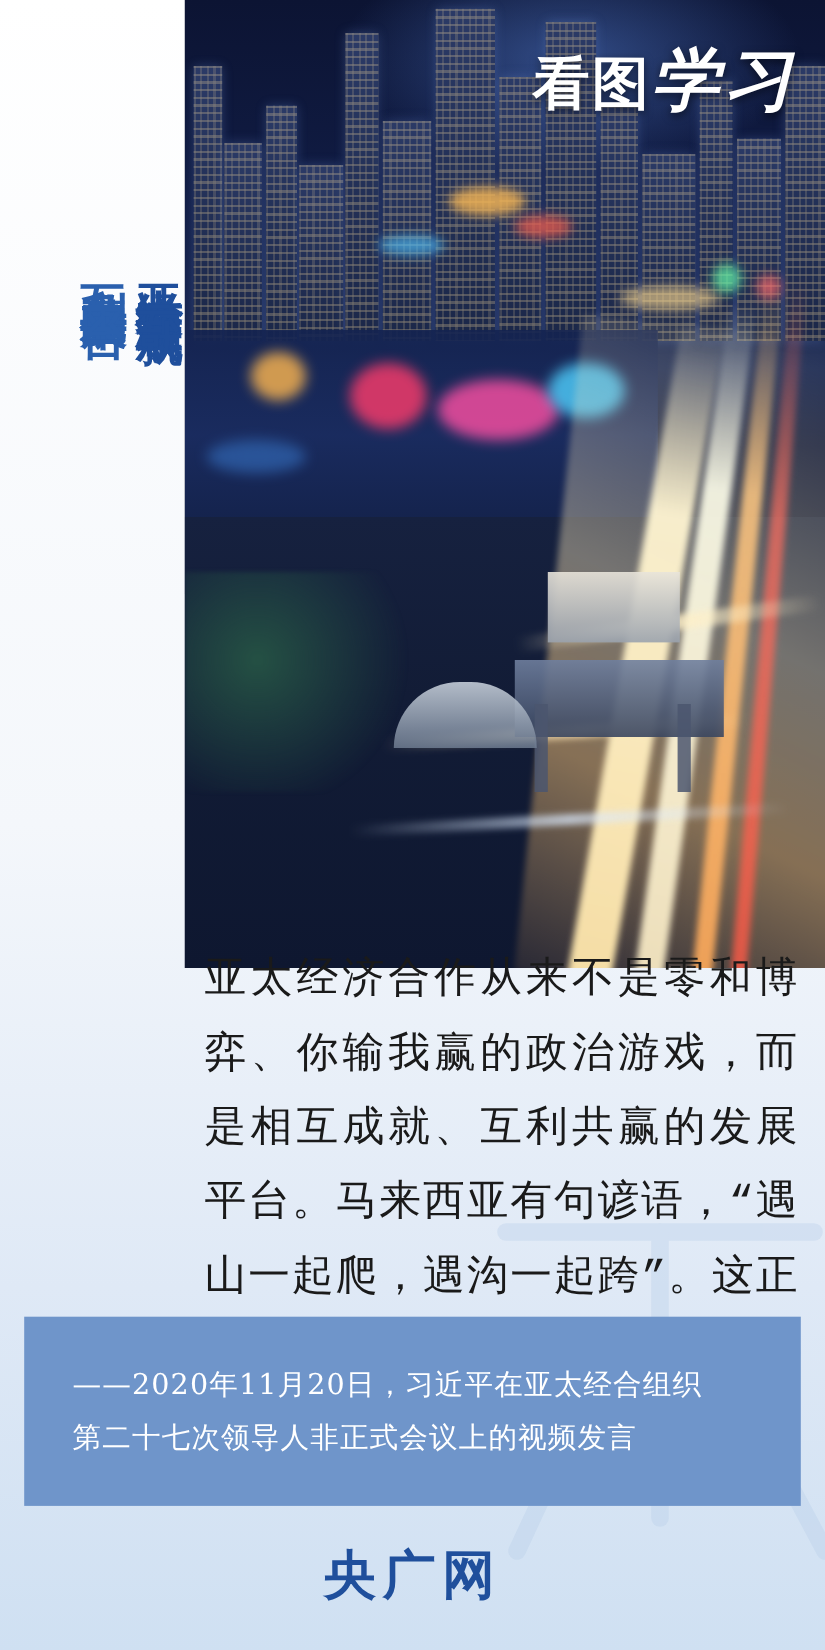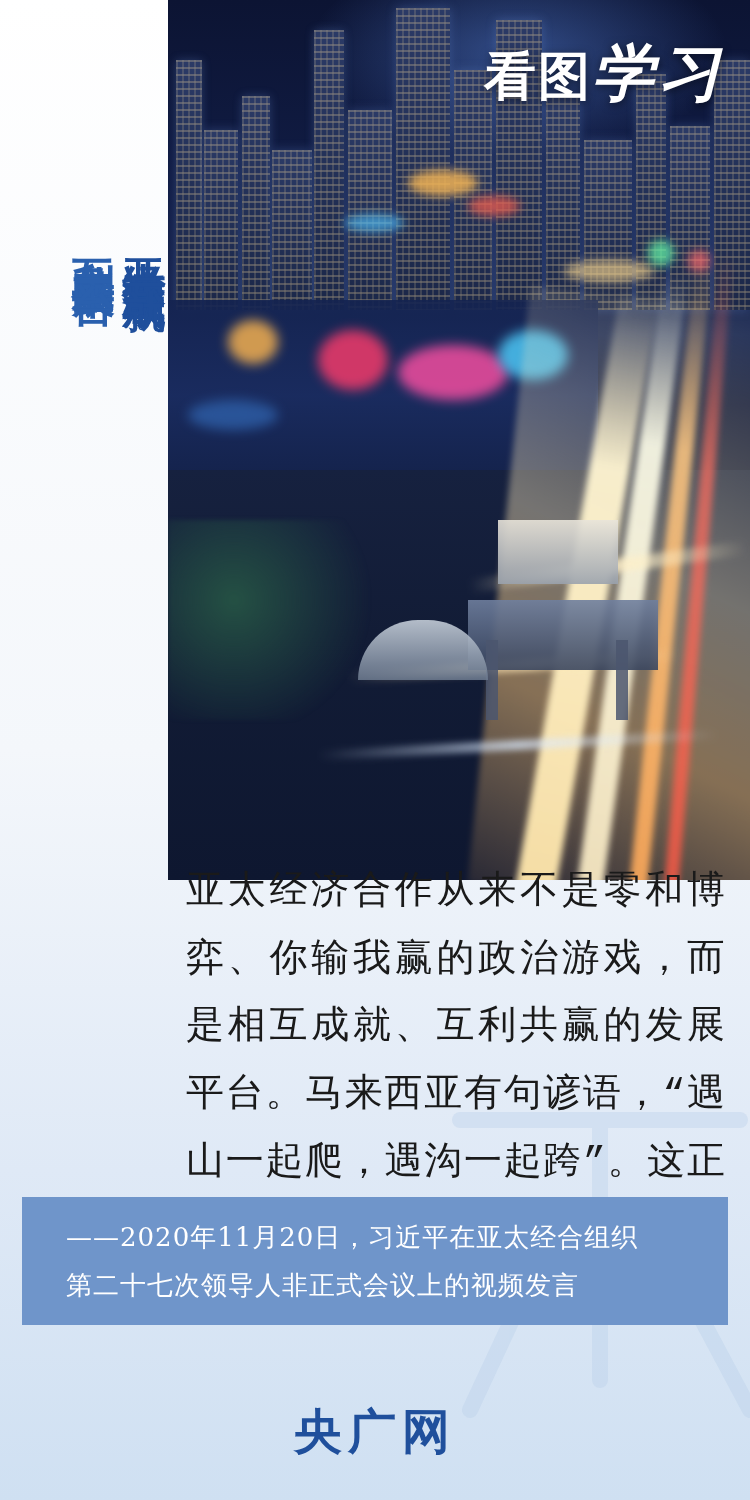--- a/index.html
+++ b/index.html
@@ -170,21 +170,21 @@
     text-align: justify;
     z-index: 5;
   }
 
   
   .attrib {
     position: absolute;
     left: 22px;
     top: 1197px;
     width: 706px;
-    height: 128px;
+    height: 172px;
     background: #6f95ca;
     display: flex;
     flex-direction: column;
     justify-content: center;
     padding: 0 44px;
     box-sizing: border-box;
     z-index: 5;
   }
   .attrib-line {
     font-family: "DejaVu Serif", serif;

